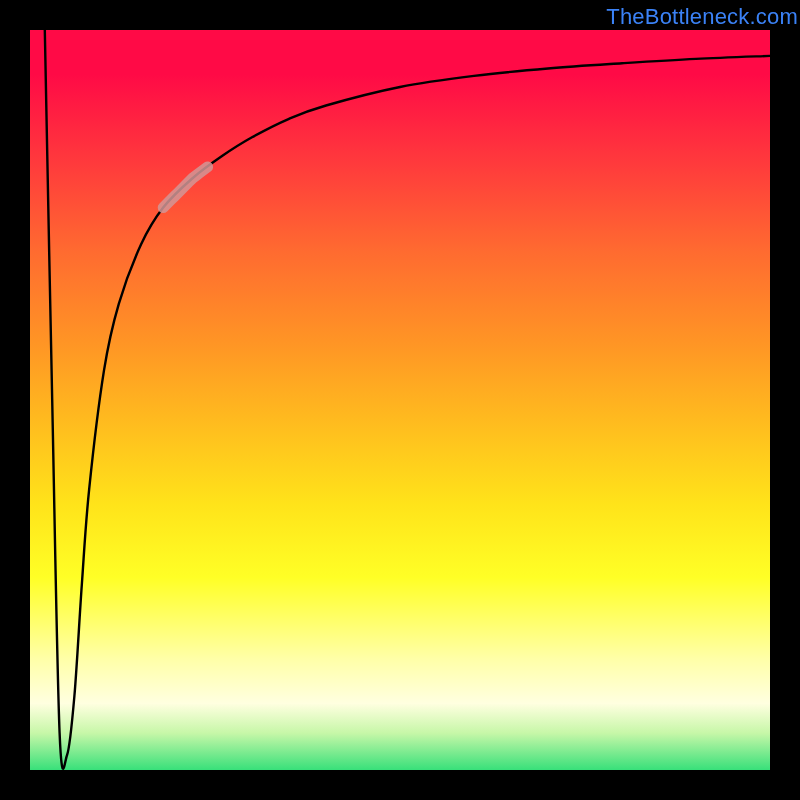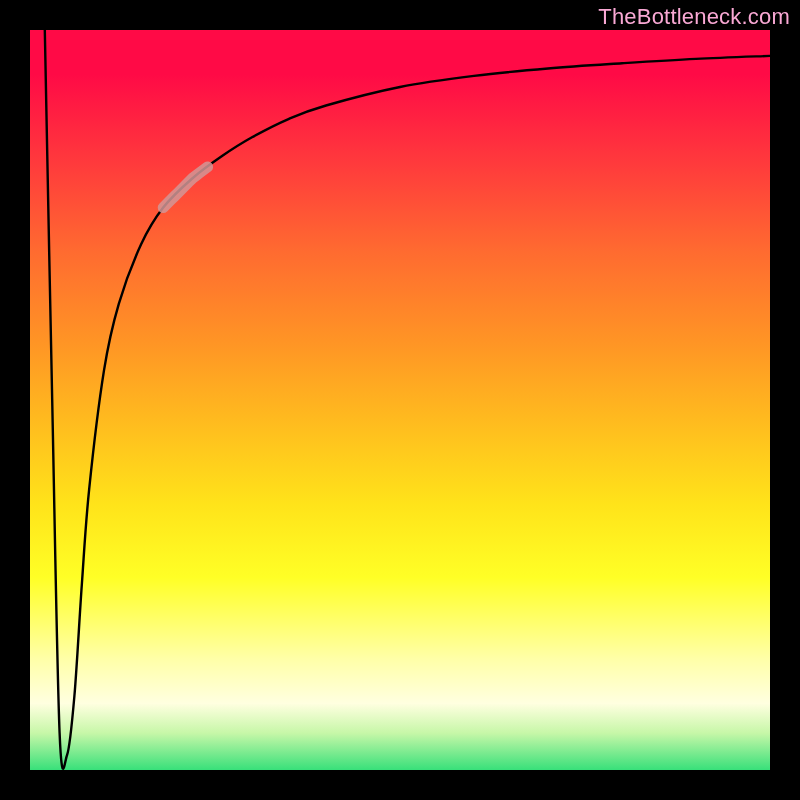--- a/index.html
+++ b/index.html
@@ -13,22 +13,22 @@
   }
   .frame {
     position: relative;
     width: 800px;
     height: 800px;
     background: #000;
   }
   .watermark {
     position: absolute;
     top: 4px;
-    right: 10px;
-    color: #f9a8d4;
+    right: 2px;
+    color: #3b82f6;
     font-size: 22px;
     font-weight: 500;
     letter-spacing: 0.2px;
     z-index: 10;
   }
   .plot-area {
     position: absolute;
     left: 30px;
     top: 30px;
     width: 740px;

